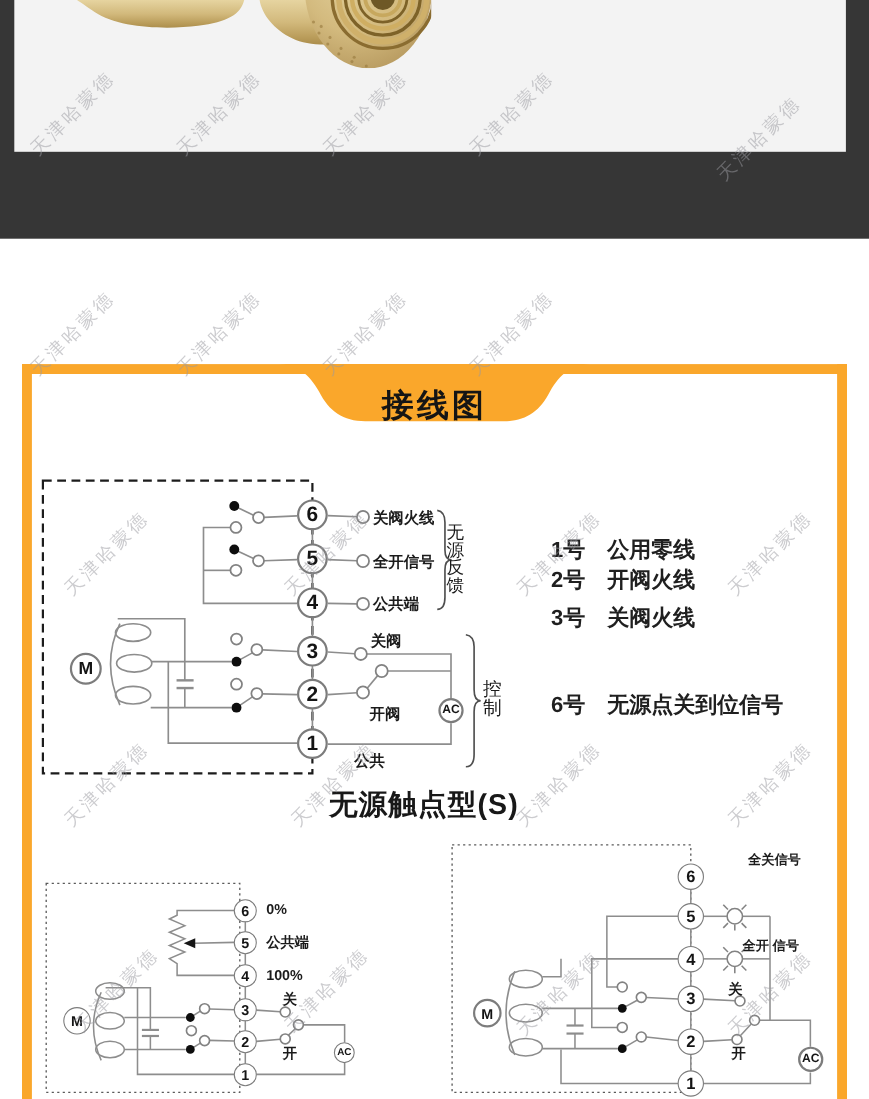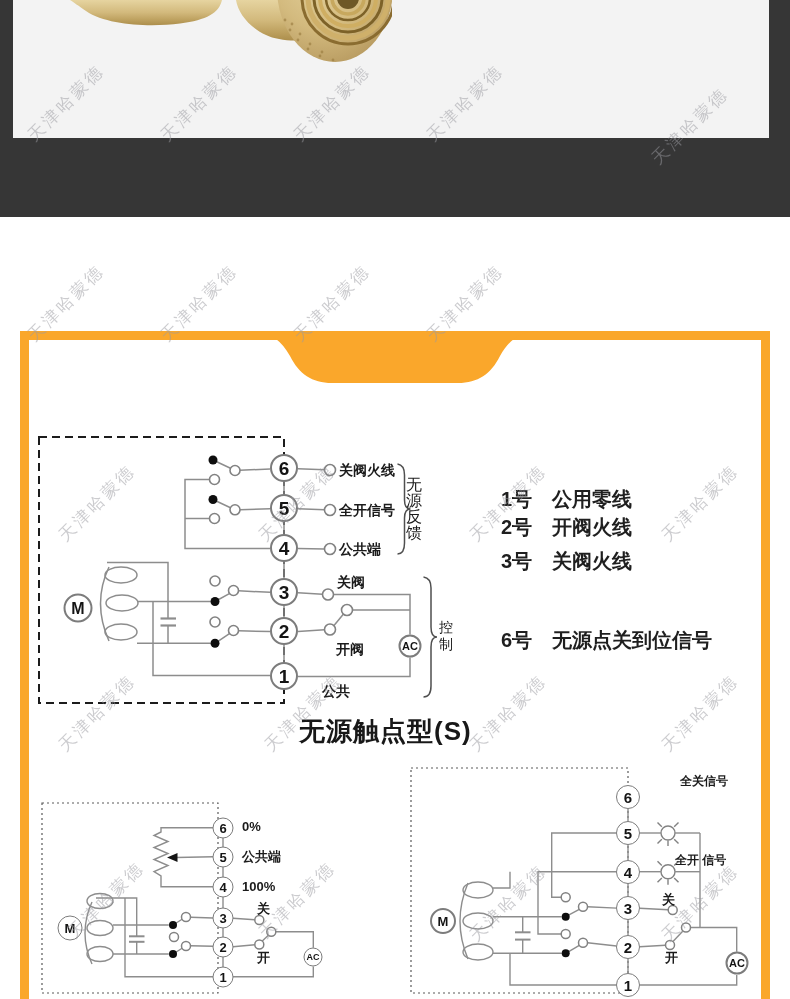--- a/index.html
+++ b/index.html
@@ -78,20 +78,21 @@
         <circle cx="278" cy="-2" r="11" fill="#6e5826"></circle>
       </g>
     </svg>
   </div>
 
   <div class="panel"></div>
 
   <svg class="tab" width="290" height="60" viewBox="0 0 290 60">
     <path d="M0,0 C20,0 31,9 40,25 C49,43 62,52 82,52 L208,52 C228,52 241,43 250,25 C259,9 270,0 290,0 Z" fill="#FAA72B"></path>
   </svg>
+  <span class="ptitle">接线图</span>
 
   <svg class="dg" width="732" height="659" viewBox="29 340 732 659">
 
     <g stroke="#8d8d8d" stroke-width="1.5" fill="none">
       <rect x="39" y="437" width="245" height="266" stroke="#1c1c1c" stroke-width="2" stroke-dasharray="8 5"></rect>
       <line x1="284" y1="455" x2="284" y2="676"></line>
       <g>
         <path d="M109,567 Q92,603 109,641"></path>
         <ellipse cx="121" cy="575" rx="16" ry="8"></ellipse>
         <ellipse cx="122" cy="603" rx="16" ry="8"></ellipse>
@@ -273,21 +274,21 @@
   <div class="term" style="left:78px;top:608px;width:29px;height:29px;font-size:16px">M</div>
   <div class="term" style="left:410px;top:646px;width:23px;height:23px;font-size:11px">AC</div>
 
   <span class="lbl fs14" style="left:339px;top:463px">关阀火线</span>
   <span class="lbl fs14" style="left:339px;top:503px">全开信号</span>
   <span class="lbl fs14" style="left:339px;top:542px">公共端</span>
   <span class="lbl fs14" style="left:337px;top:575px">关阀</span>
   <span class="lbl fs14" style="left:336px;top:642px">开阀</span>
   <span class="lbl fs14" style="left:322px;top:684px">公共</span>
   <div class="vlbl" style="left:406px;top:477px;width:18px;font-size:16px;line-height:16px">无源反馈</div>
-  <div class="vlbl" style="left:439px;top:619px;width:17px;font-size:14px;line-height:16.5px">控制</div>
+  <div class="vlbl" style="left:439px;top:619px;width:17px;font-size:17px;line-height:16.5px">控制</div>
   <span class="cap">无源触点型(S)</span>
 
   <span class="lg" style="top:486px">1号　公用零线</span>
   <span class="lg" style="top:514px">2号　开阀火线</span>
   <span class="lg" style="top:548px">3号　关阀火线</span>
   <span class="lg" style="top:626.5px">6号　无源点关到位信号</span>
 
   <div class="term tb" style="left:223px;top:828px">6</div>
   <div class="term tb" style="left:223px;top:857px">5</div>
   <div class="term tb" style="left:223px;top:887px">4</div>

